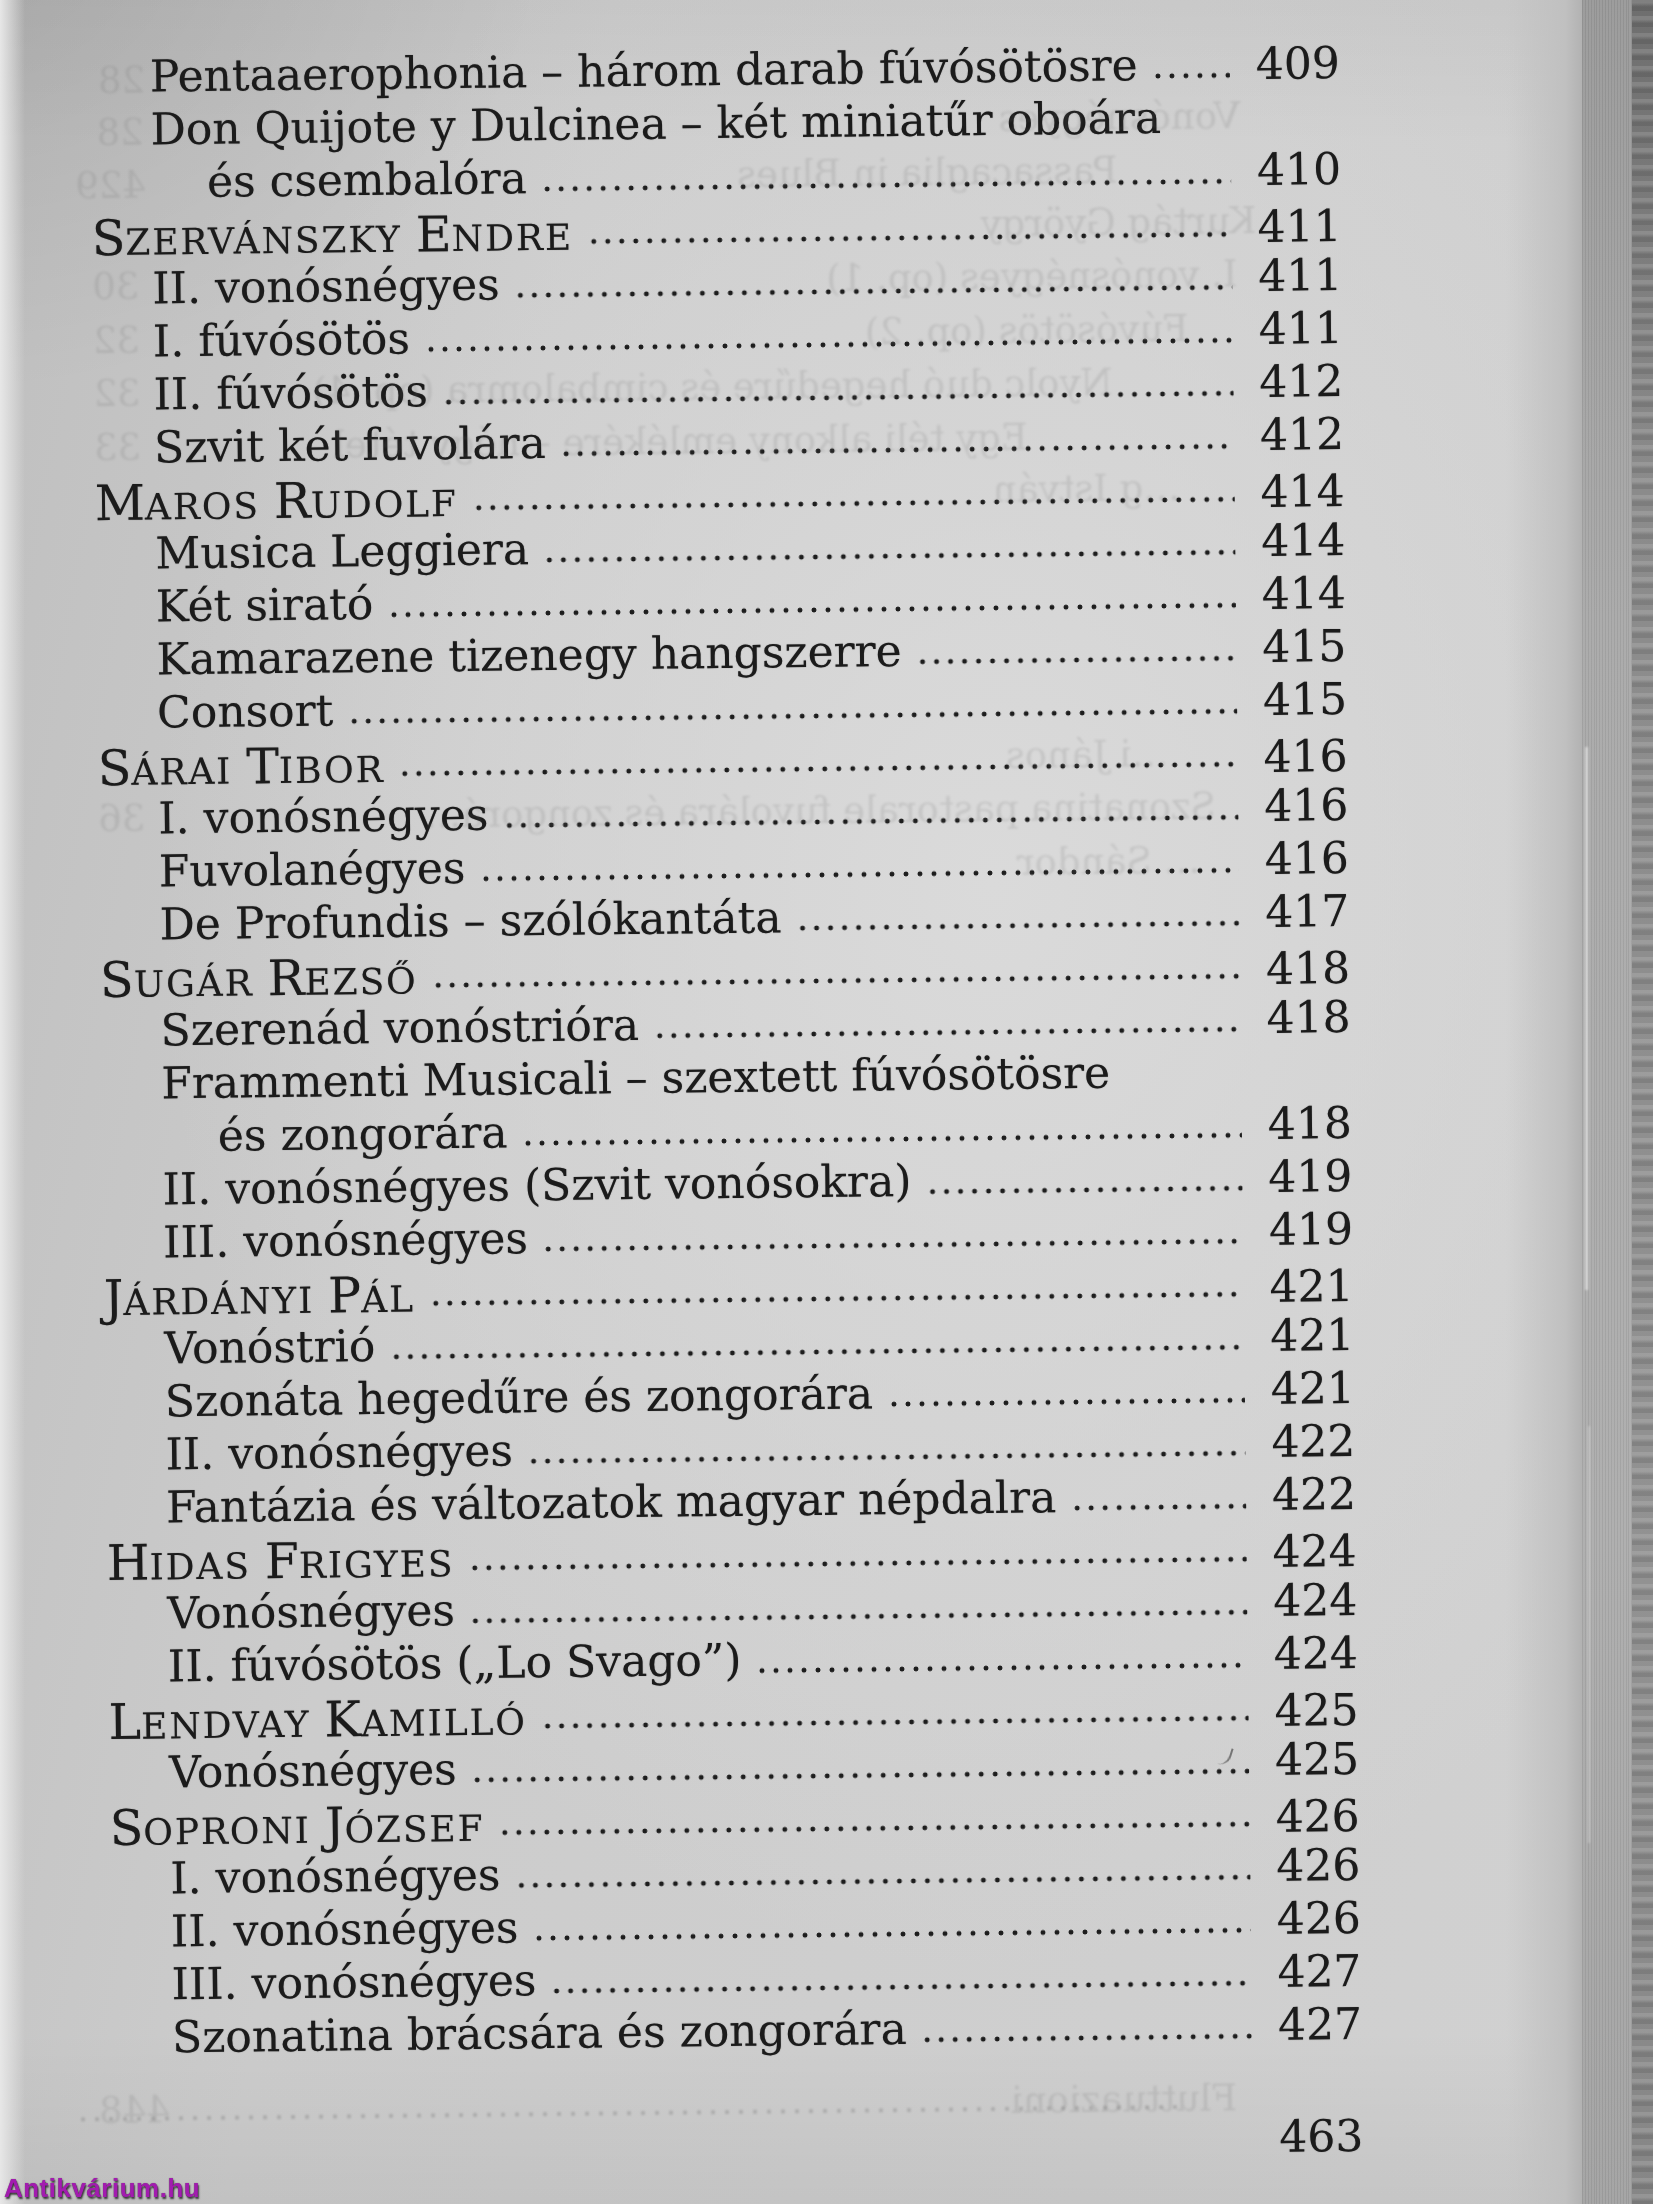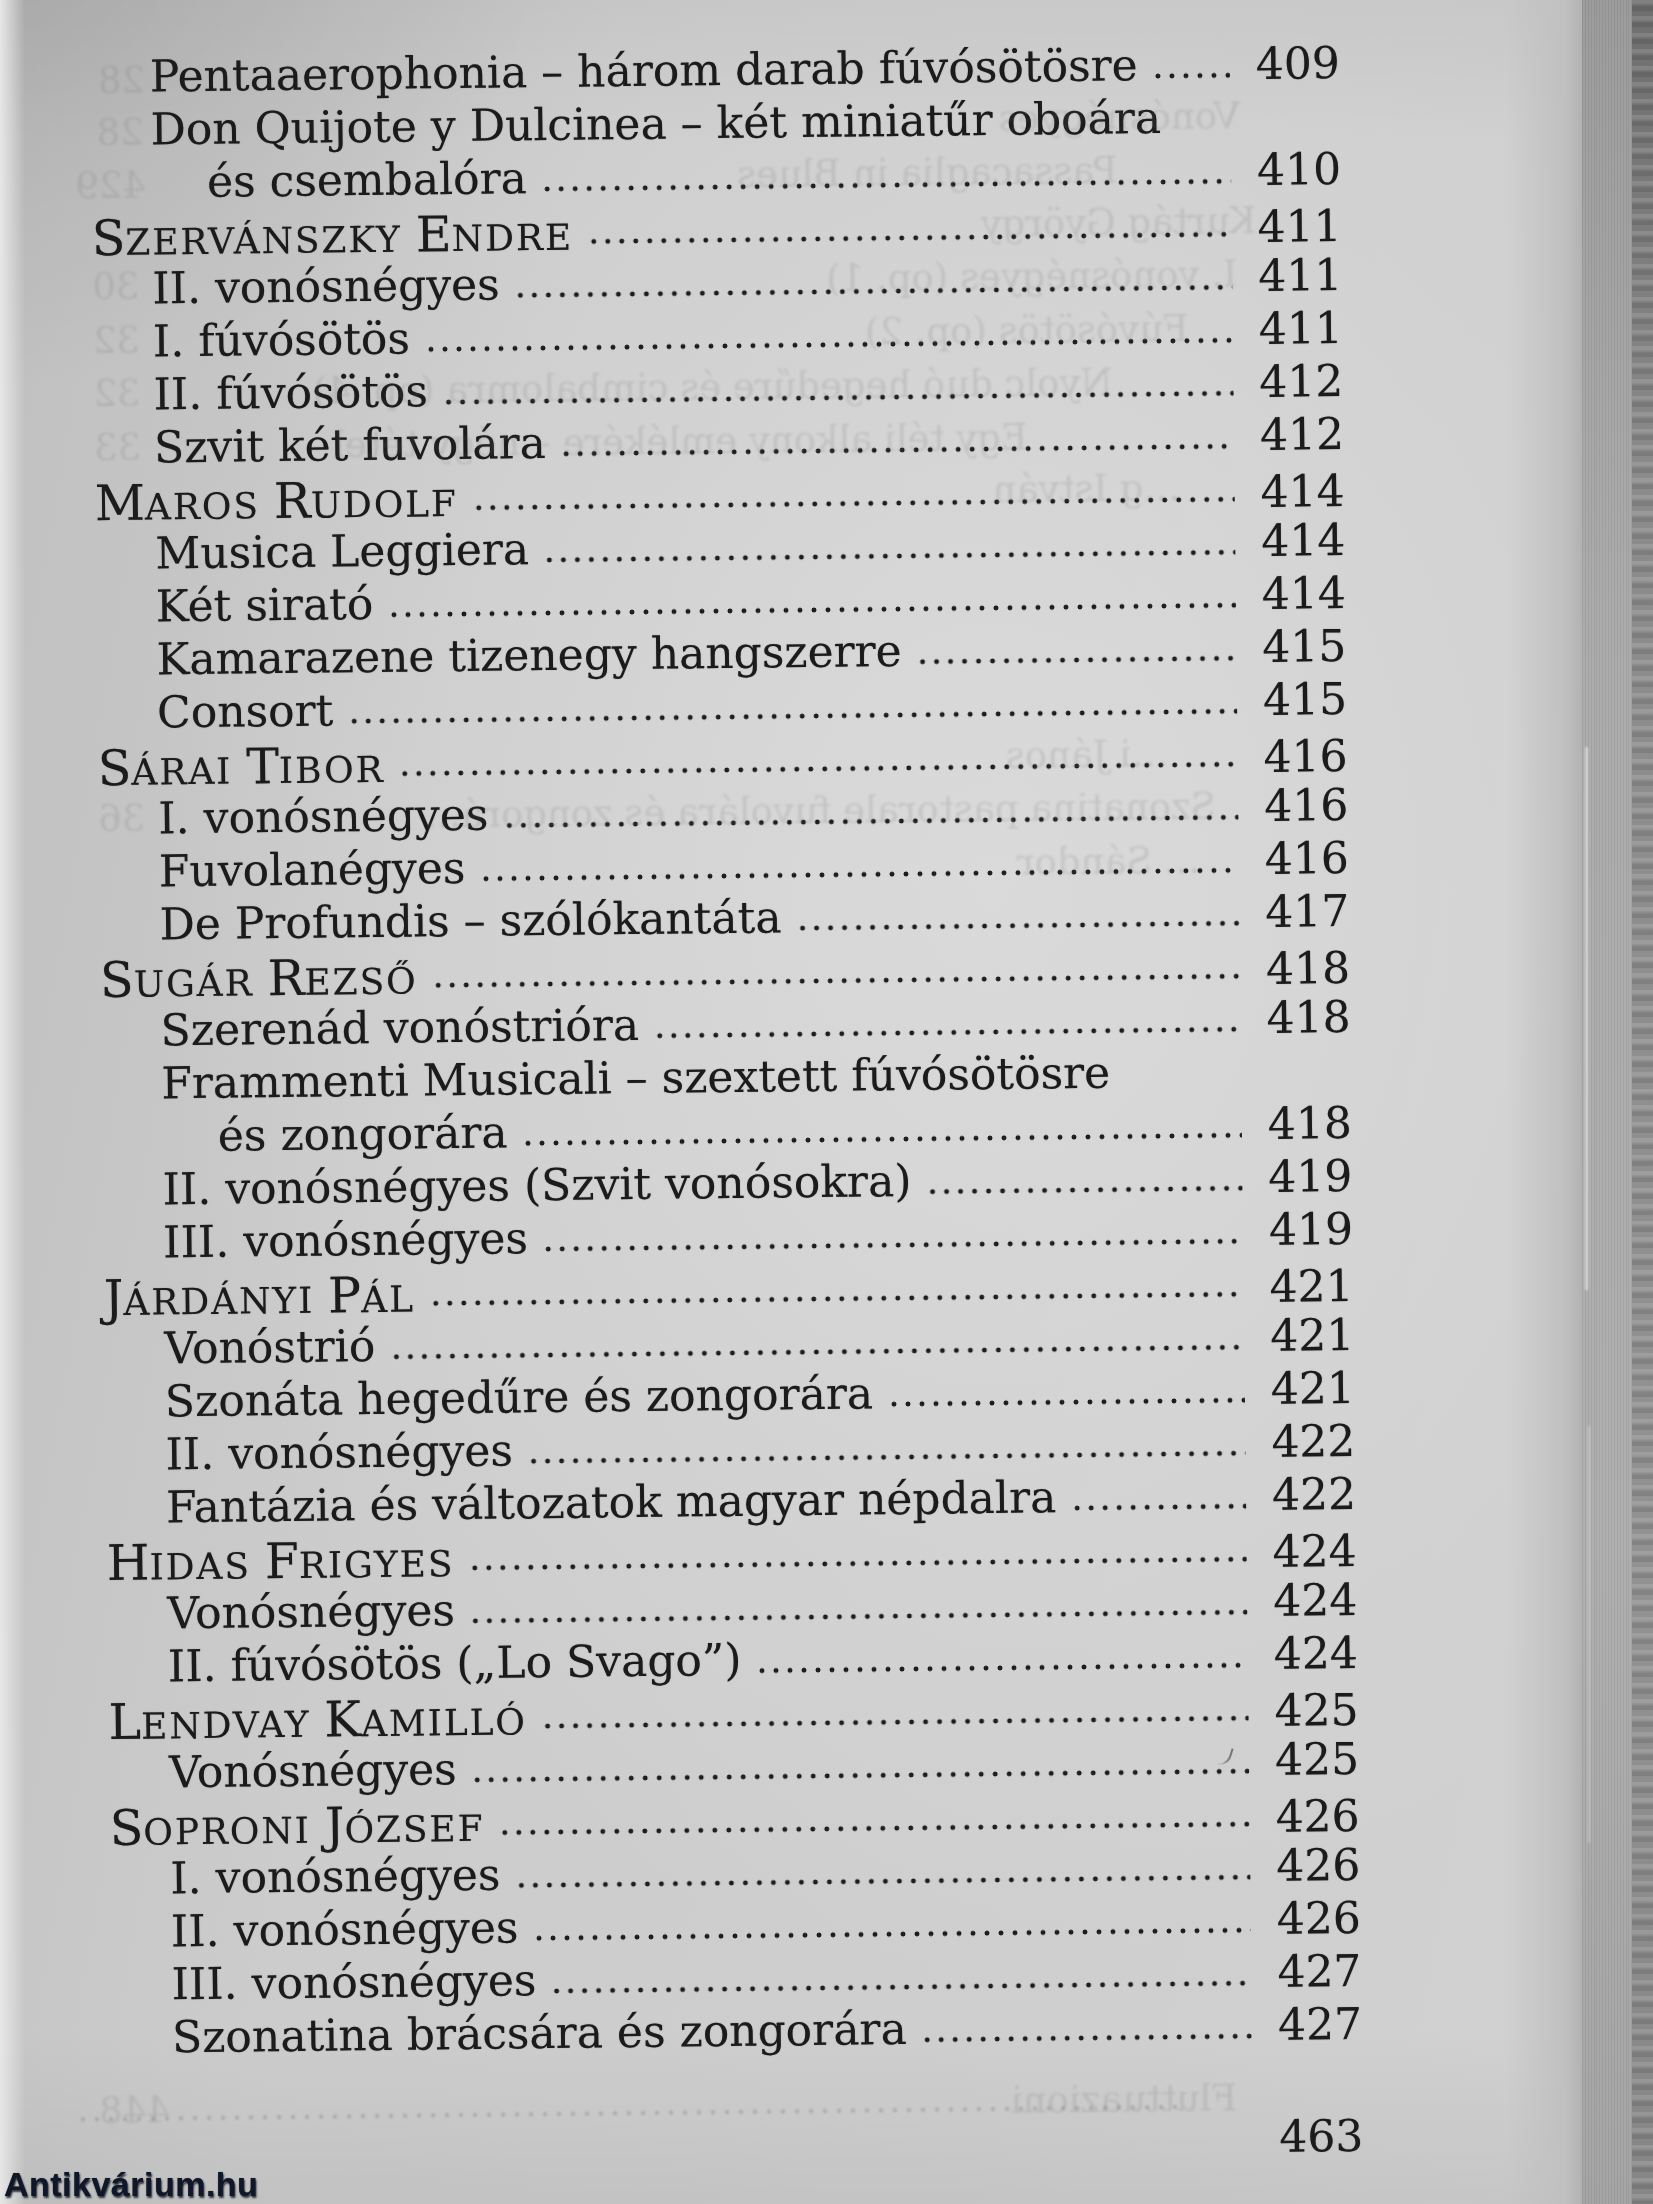--- a/index.html
+++ b/index.html
@@ -74,21 +74,21 @@
   }
   .speck{
     position:absolute;left:1209px;top:1708px;width:11.6px;height:19.4px;
     border-right:2.9px solid rgba(40,40,40,.55);border-radius:0 0 11.6px 0;
     transform:rotate(18deg);filter:blur(0.4px);
   }
   
   .watermark{
     position:absolute;left:3.9px;bottom:1px;
     font-family:"Liberation Sans", sans-serif;font-weight:bold;
-    font-size:34px;letter-spacing:0.5px;color:#0f172a;
+    font-size:26px;letter-spacing:0.5px;color:#a21caf;
     text-shadow:1px 1.9px 1.9px rgba(40,40,40,.9), 0 0 1px rgba(70,70,70,.8);
   }
 </style>
 </head>
 <body>
 
 <div class="page-bg"></div>
 <div class="left-strip"></div>
 <div class="edge-curve"></div>
 <div class="edge-mid"></div>

